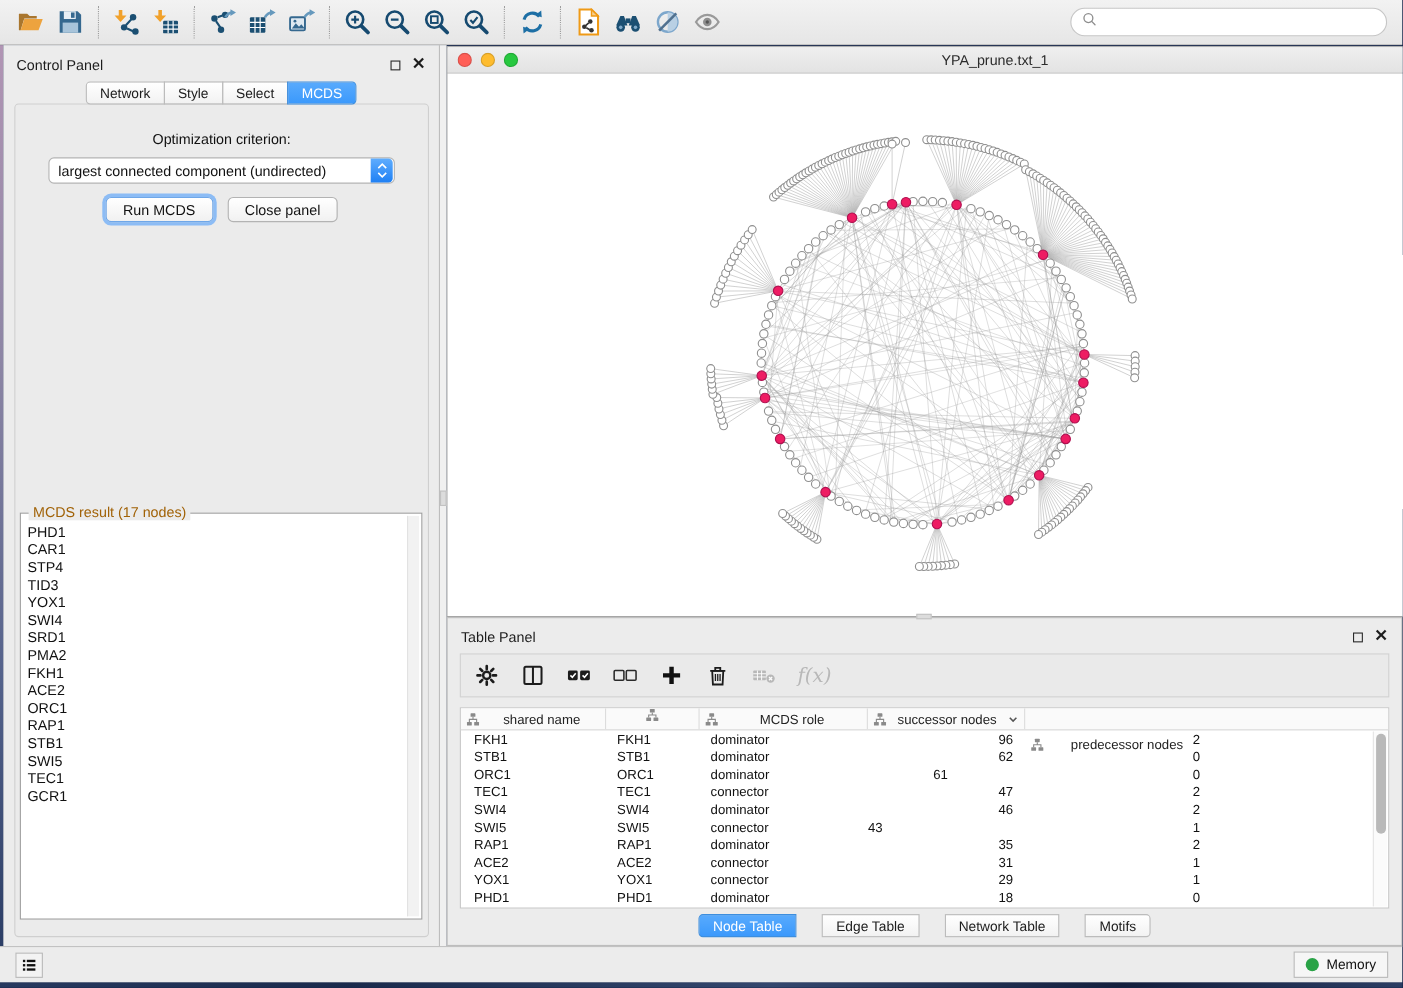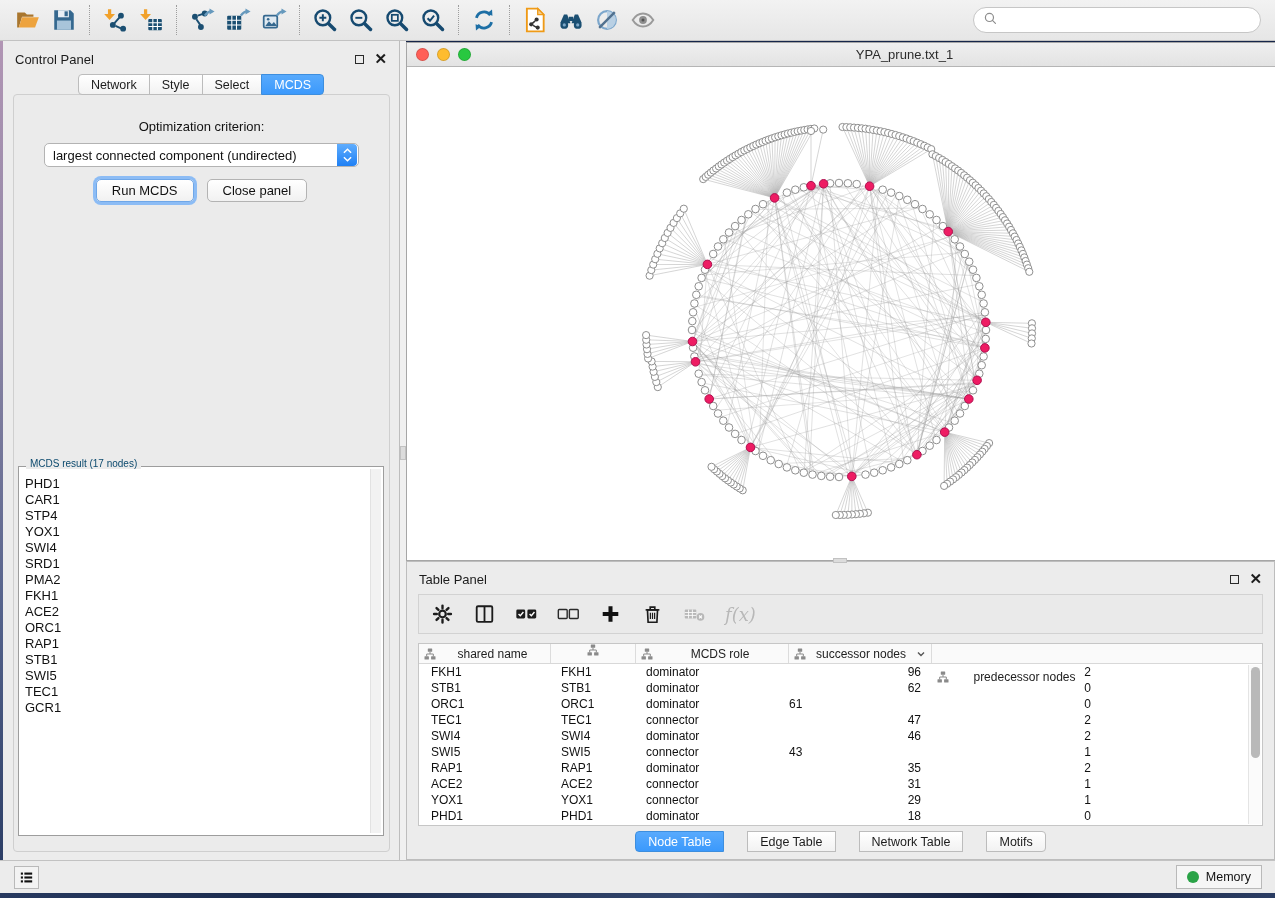--- a/index.html
+++ b/index.html
@@ -51,21 +51,21 @@
     background:linear-gradient(#5fadfe,#1f80f4); display:flex; flex-direction:column;
     align-items:center; justify-content:center; gap:2px; }
   .select-cap svg { width:9px; height:6px; }
   .btn-row { margin-top:12px; display:flex; justify-content:center; gap:13px; }
   .btn { height:23px; padding:0 15px; font-size:13px; color:#111; background:linear-gradient(#ffffff,#f1f1f1);
     border:1px solid #b3b3b3; border-radius:5px; display:flex; align-items:center; }
   .btn.focused { box-shadow:0 0 0 3px rgba(62,150,253,.55); border-color:#6fa7e8; }
   .group-box { position:absolute; left:4px; right:5px; top:371px; height:370px;
     background:#fff; border:1px solid #9d9d9d; }
   .group-title { position:absolute; top:-9px; left:7px; background:#ebebeb; padding:0 4px;
-    font-size:10px; color:#0c4a6e; }
+    font-size:13px; color:#a16207; }
   .mcds-list { position:absolute; left:6px; top:9px; bottom:4px; right:16px; overflow:hidden;
     font-size:13px; line-height:16px; color:#111; }
   .mcds-list div { height:16px; }
   .list-scroll { position:absolute; top:2px; right:2px; bottom:2px; width:11px;
     background:#f2f2f2; border-left:1px solid #e2e2e2; }
 
   
   .v-splitter { position:absolute; left:400px; top:41px; width:6px; height:819px; background:#f0f0f0; }
   .v-grip { position:absolute; top:405px; left:0; width:6px; height:14px;
     background:#dcdcdc; border:1px solid #c2c2c2; }
@@ -321,20 +321,21 @@
       <div class="btn-row">
         <div class="btn focused">Run MCDS</div>
         <div class="btn">Close panel</div>
       </div>
       <div class="group-box">
         <span class="group-title">MCDS result (17 nodes)</span>
         <div class="mcds-list" id="mcds-list">
             <div>PHD1</div>
             <div>CAR1</div>
             <div>STP4</div>
+            <div>TID3</div>
             <div>YOX1</div>
             <div>SWI4</div>
             <div>SRD1</div>
             <div>PMA2</div>
             <div>FKH1</div>
             <div>ACE2</div>
             <div>ORC1</div>
             <div>RAP1</div>
             <div>STB1</div>
             <div>SWI5</div>
@@ -1155,21 +1156,21 @@
             <div class="nt-cell" style="width: 132px; padding-left: 12px;">STB1</div>
             <div class="nt-cell" style="width: 85px; padding-left: 10px;">STB1</div>
             <div class="nt-cell" style="width: 153px; padding-left: 10px;">dominator</div>
             <div class="nt-cell" style="width: 143px; text-align: right; padding-right: 11px;">62</div>
             <div class="nt-cell" style="width: 170px; text-align: right; padding-right: 11px;">0</div>
           </div>
           <div class="nt-row">
             <div class="nt-cell" style="width: 132px; padding-left: 12px;">ORC1</div>
             <div class="nt-cell" style="width: 85px; padding-left: 10px;">ORC1</div>
             <div class="nt-cell" style="width: 153px; padding-left: 10px;">dominator</div>
-            <div class="nt-cell" style="width: 143px; text-align: left; padding-right: 11px;">61</div>
+            <div class="nt-cell" style="width: 143px; text-align: center; padding-right: 11px;">61</div>
             <div class="nt-cell" style="width: 170px; text-align: right; padding-right: 11px;">0</div>
           </div>
           <div class="nt-row">
             <div class="nt-cell" style="width: 132px; padding-left: 12px;">TEC1</div>
             <div class="nt-cell" style="width: 85px; padding-left: 10px;">TEC1</div>
             <div class="nt-cell" style="width: 153px; padding-left: 10px;">connector</div>
             <div class="nt-cell" style="width: 143px; text-align: right; padding-right: 11px;">47</div>
             <div class="nt-cell" style="width: 170px; text-align: right; padding-right: 11px;">2</div>
           </div>
           <div class="nt-row">

